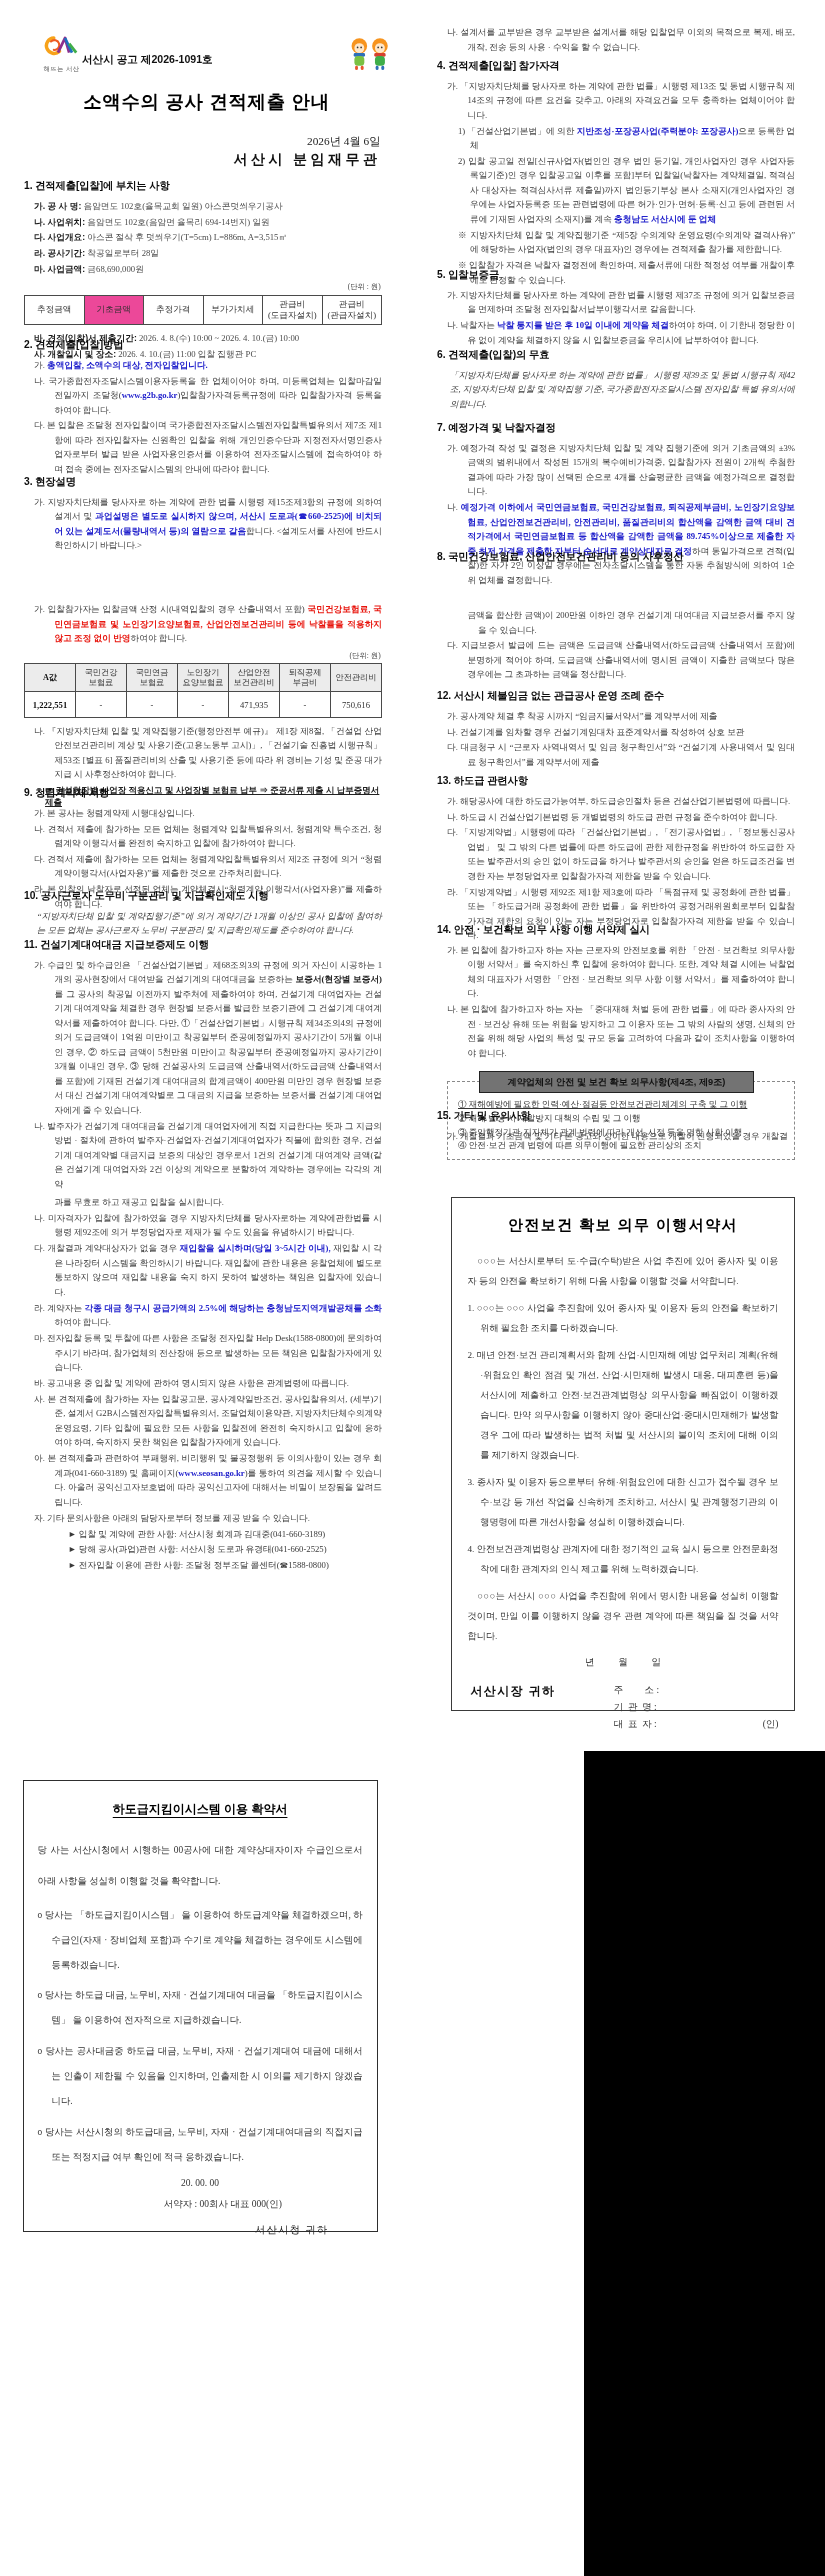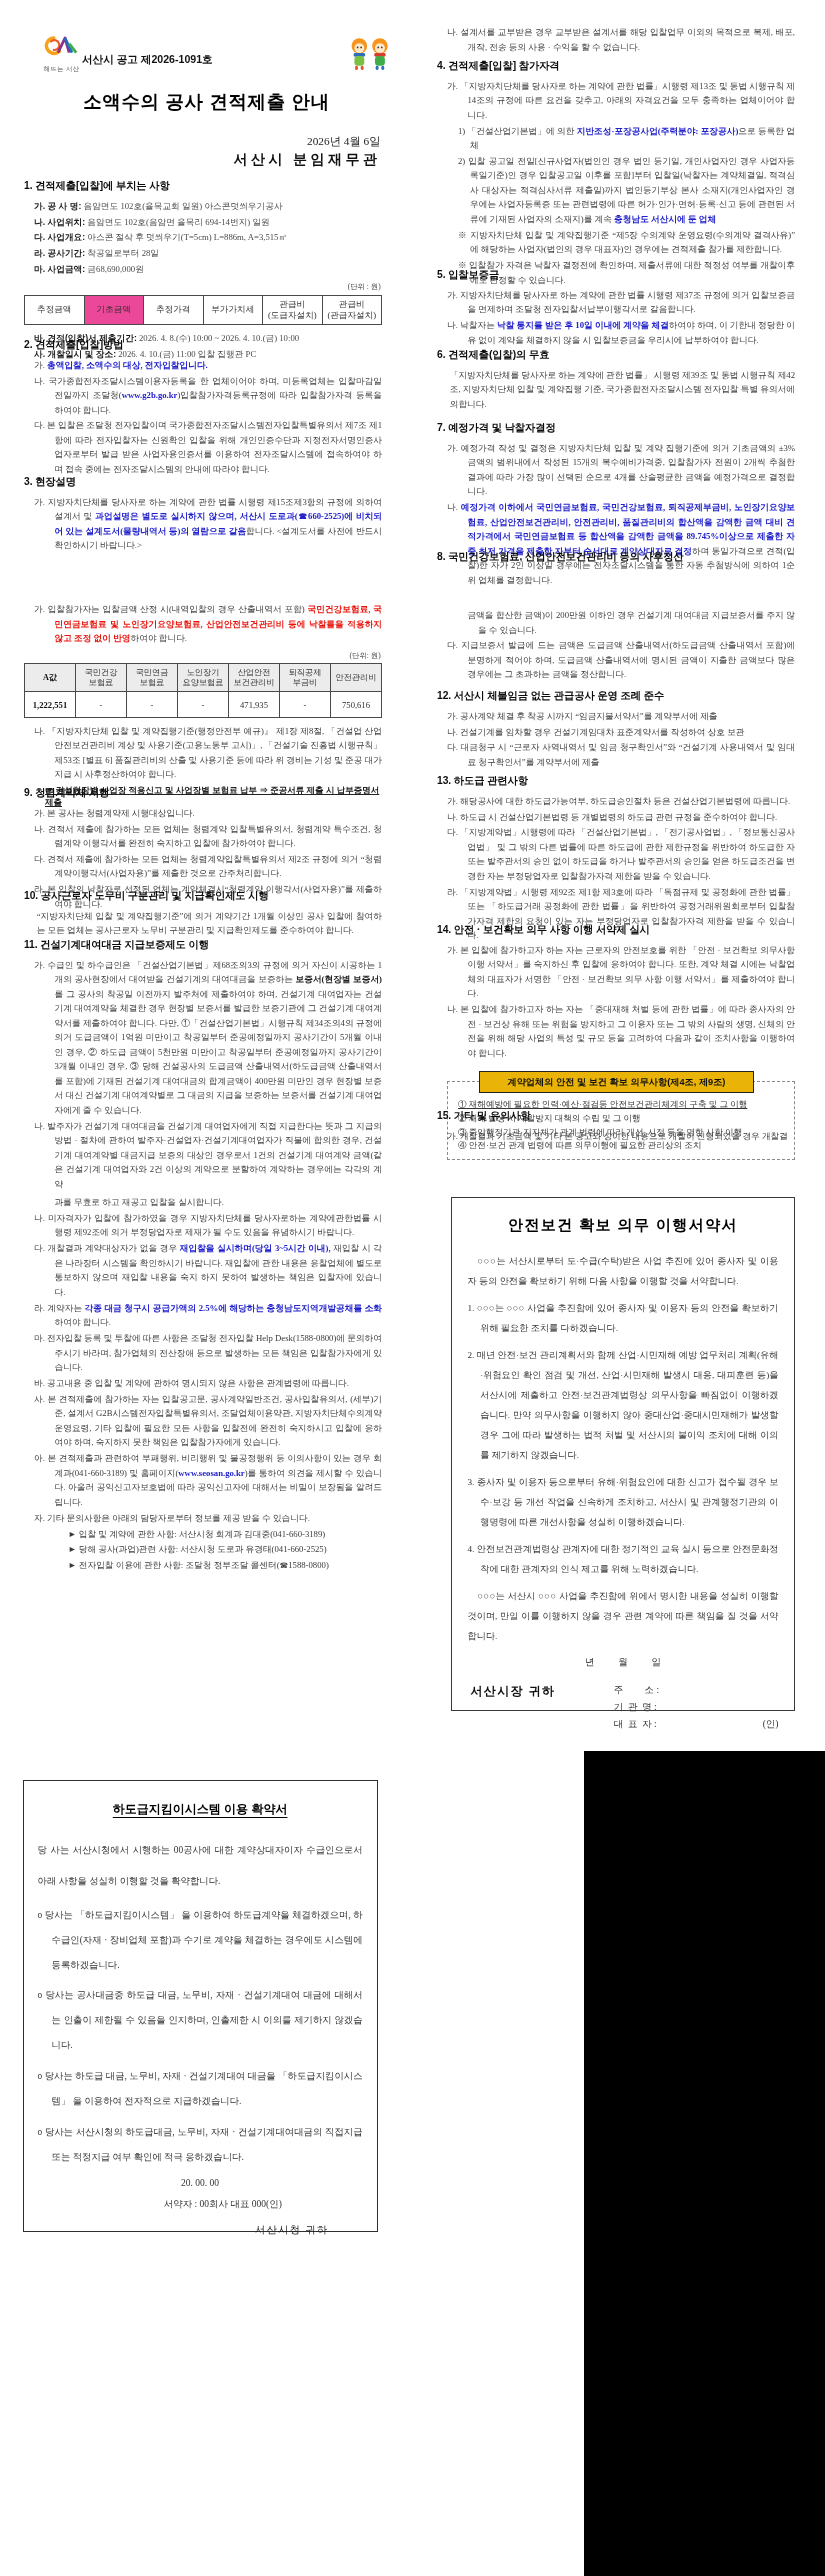--- a/index.html
+++ b/index.html
@@ -5,21 +5,21 @@
   html,body{margin:0;padding:0;background:#fff;}
   .canvas{position:relative;width:825px;height:2576px;background:#ffffff;overflow:hidden;
           font-family:"Liberation Serif",serif;color:#3a3a3a;}
   .col{position:absolute;top:0;width:413px;height:1919px;}
   #colL{left:0;} #colR{left:413px;}
   .sec{position:absolute;left:24px;width:358px;}
   .h{font-family:"Liberation Sans",sans-serif;font-weight:bold;font-size:10.3px;color:#0d0d0d;
      margin:0 0 5.7px 0;letter-spacing:-0.1px;}
   .p{font-size:8.7px;line-height:14.5px;text-align:justify;margin:0 0 1.4px 10px;
      padding-left:20.5px;text-indent:-20.5px;word-break:break-all;}
-  .p.noind{padding-left:0;text-indent:0;}
+  .p.noind{padding-left:0;text-indent:0;font-style:italic;}
   .p.sub{margin-left:21px;padding-left:12px;text-indent:-12px;}
   .p.star{margin-left:21px;padding-left:12px;text-indent:-12px;}
   .p.arrow{margin-left:44px;padding-left:0;text-indent:0;}
   .lbl{font-family:"Liberation Sans",sans-serif;font-weight:bold;color:#1a1a1a;}
   .val{color:#4a4a4a;}
   .blue{color:#2222cc;font-weight:bold;}
   .link{color:#2222cc;font-weight:bold;}
   .red{color:#e8150d;font-weight:bold;}
   .bold{font-weight:bold;color:#222;}
   .note{font-family:"Liberation Sans",sans-serif;font-weight:bold;font-size:8.5px;color:#222;
@@ -40,21 +40,21 @@
   .logo-cap{font-size:6.4px;color:#555;margin-top:0.7px;letter-spacing:0.4px;}
   .notice-no{position:absolute;left:45px;top:18.4px;font-family:"Liberation Sans",sans-serif;
              font-weight:bold;font-size:10.6px;color:#111;}
   .mascot{position:absolute;right:-5.7px;top:1.4px;}
   .doc-title{position:absolute;top:89px;left:0;width:413px;text-align:center;
              font-family:"Liberation Sans",sans-serif;font-weight:bold;font-size:18.4px;color:#000;letter-spacing:0.7px;}
   .doc-date{position:absolute;top:134px;right:32.5px;font-size:11.3px;color:#222;}
   .doc-issuer{position:absolute;top:151px;right:32.5px;font-size:14px;color:#111;letter-spacing:3.5px;font-weight:600;}
   
   .dbox{position:relative;border:0.7px dashed #8a8a8a;margin:21px 0 0 10px;padding:15.5px 5.7px 5.7px 10px;}
-  .dbox-title{position:absolute;top:-10.6px;left:9%;width:78%;background:#eab308;border:1.4px solid #222;
+  .dbox-title{position:absolute;top:-10.6px;left:9%;width:78%;background:#737373;border:1.4px solid #222;
               font-family:"Liberation Sans",sans-serif;font-weight:bold;font-size:9.2px;color:#111;
               text-align:center;padding:3.5px 1.4px;}
   .bitem{font-size:8.6px;line-height:13px;color:#333;margin:0.7px 0;word-break:break-all;}
   .bitem.u{text-decoration:underline;}
   
   .pledge{position:absolute;top:1197px;left:38px;width:344px;height:514px;border:1.4px solid #3a3a3a;
           padding:18.4px 15.5px 0 15.5px;box-sizing:border-box;}
   .pledge .ttl{font-family:"Liberation Sans",sans-serif;font-weight:bold;font-size:15px;color:#000;
                text-align:center;letter-spacing:1.4px;margin-bottom:15.5px;}
   .pledge .pp{font-size:9.2px;line-height:20px;text-align:justify;color:#333;margin:0 0 7px 0;
@@ -228,22 +228,22 @@
       <p class="p">자. 기타 문의사항은 아래의 담당자로부터 정보를 제공 받을 수 있습니다.</p>
       <p class="p arrow">► 입찰 및 계약에 관한 사항: 서산시청 회계과 김대중(041-660-3189)</p>
       <p class="p arrow">► 당해 공사(과업)관련 사항: 서산시청 도로과 유경태(041-660-2525)</p>
       <p class="p arrow">► 전자입찰 이용에 관한 사항: 조달청 정부조달 콜센터(☎1588-0800)</p>
     </div>
 
     <div class="subbox">
       <div class="ttl">하도급지킴이시스템 이용 확약서</div>
       <p class="pp">당 사는 서산시청에서 시행하는 00공사에 대한 계약상대자이자 수급인으로서 아래 사항을 성실히 이행할 것을 확약합니다.</p>
       <p class="oi">o 당사는 「하도급지킴이시스템」 을 이용하여 하도급계약을 체결하겠으며, 하수급인(자재 · 장비업체 포함)과 수기로 계약을 체결하는 경우에도 시스템에 등록하겠습니다.</p>
+      <p class="oi">o 당사는 하도급 대금, 노무비, 자재 · 건설기계대여 대금을 「하도급지킴이시스템」 을 이용하여 전자적으로 지급하겠습니다.</p>
       <p class="oi">o 당사는 공사대금중 하도급 대금, 노무비, 자재 · 건설기계대여 대금에 대해서는 인출이 제한될 수 있음을 인지하며, 인출제한 시 이의를 제기하지 않겠습니다.</p>
-      <p class="oi">o 당사는 하도급 대금, 노무비, 자재 · 건설기계대여 대금을 「하도급지킴이시스템」 을 이용하여 전자적으로 지급하겠습니다.</p>
       <p class="oi">o 당사는 서산시청의 하도급대금, 노무비, 자재 · 건설기계대여대금의 직접지급 또는 적정지급 여부 확인에 적극 응하겠습니다.</p>
       <div class="dt">20. 00. 00</div>
       <div class="signer">서약자 : 00회사 대표 000(인)</div>
       <div class="recipient">서산시청 귀하</div>
     </div>
   </div>
 
   <div class="col" id="colR">
 
     <div class="sec" style="top:25.4px">

